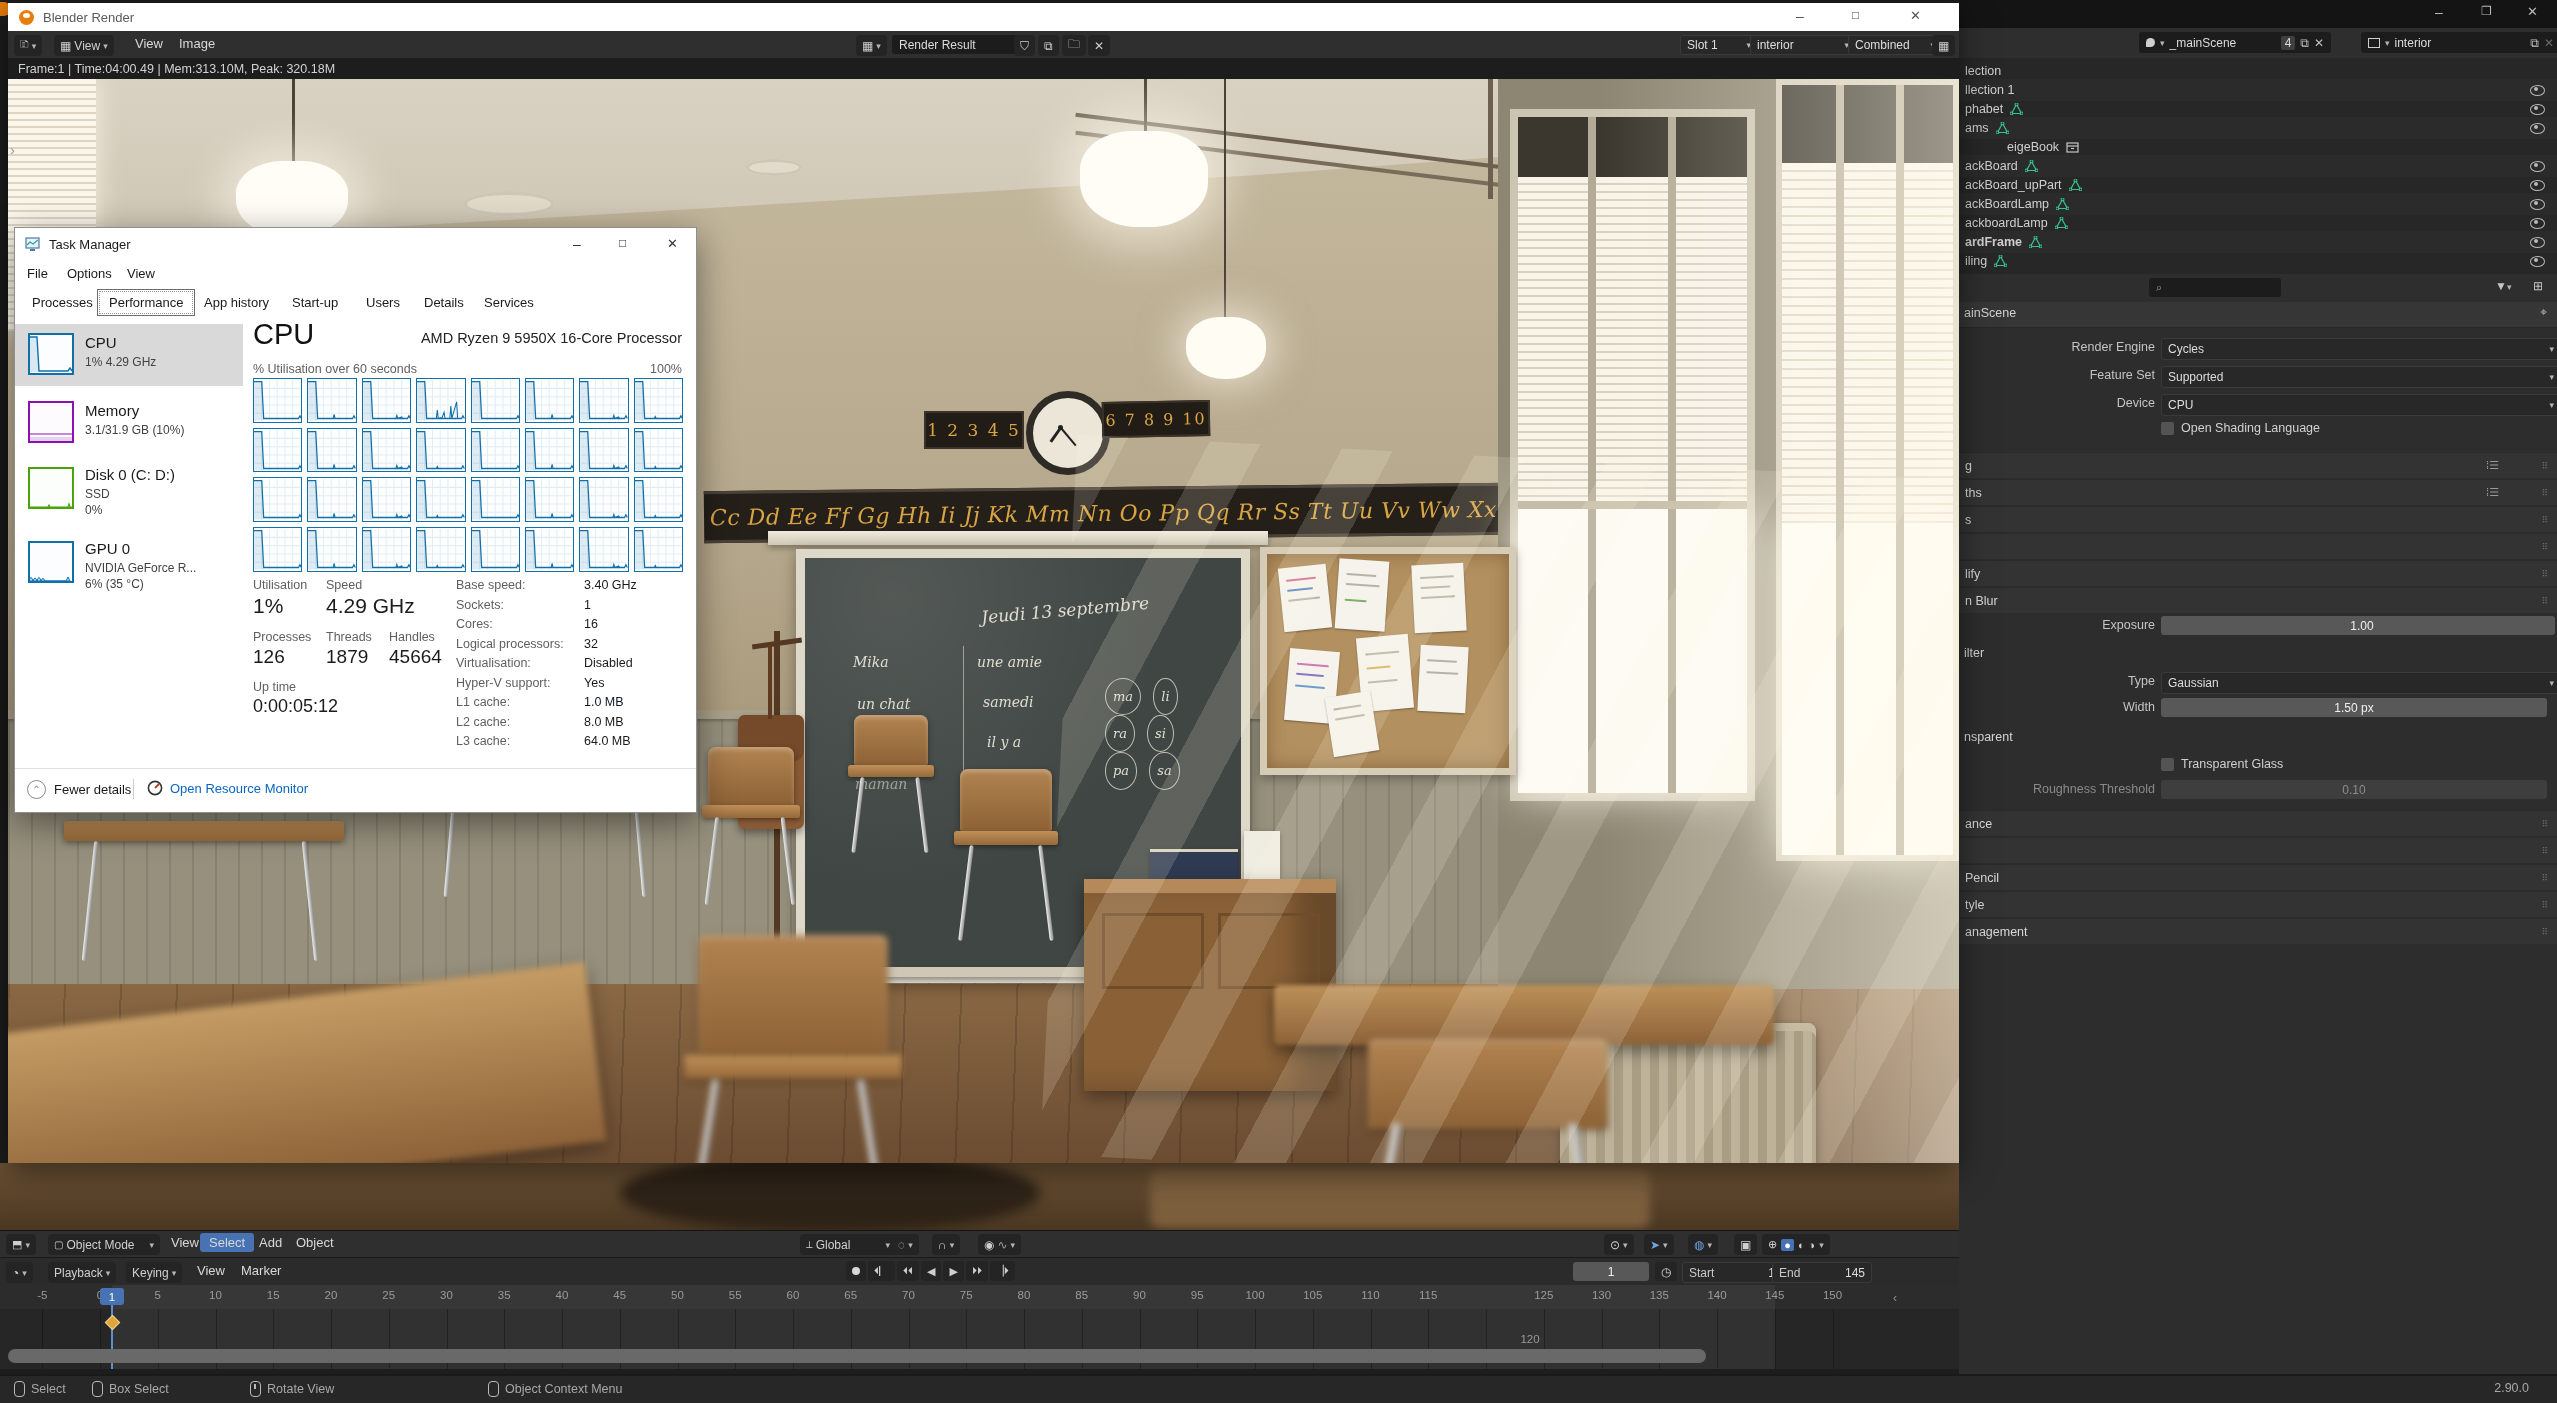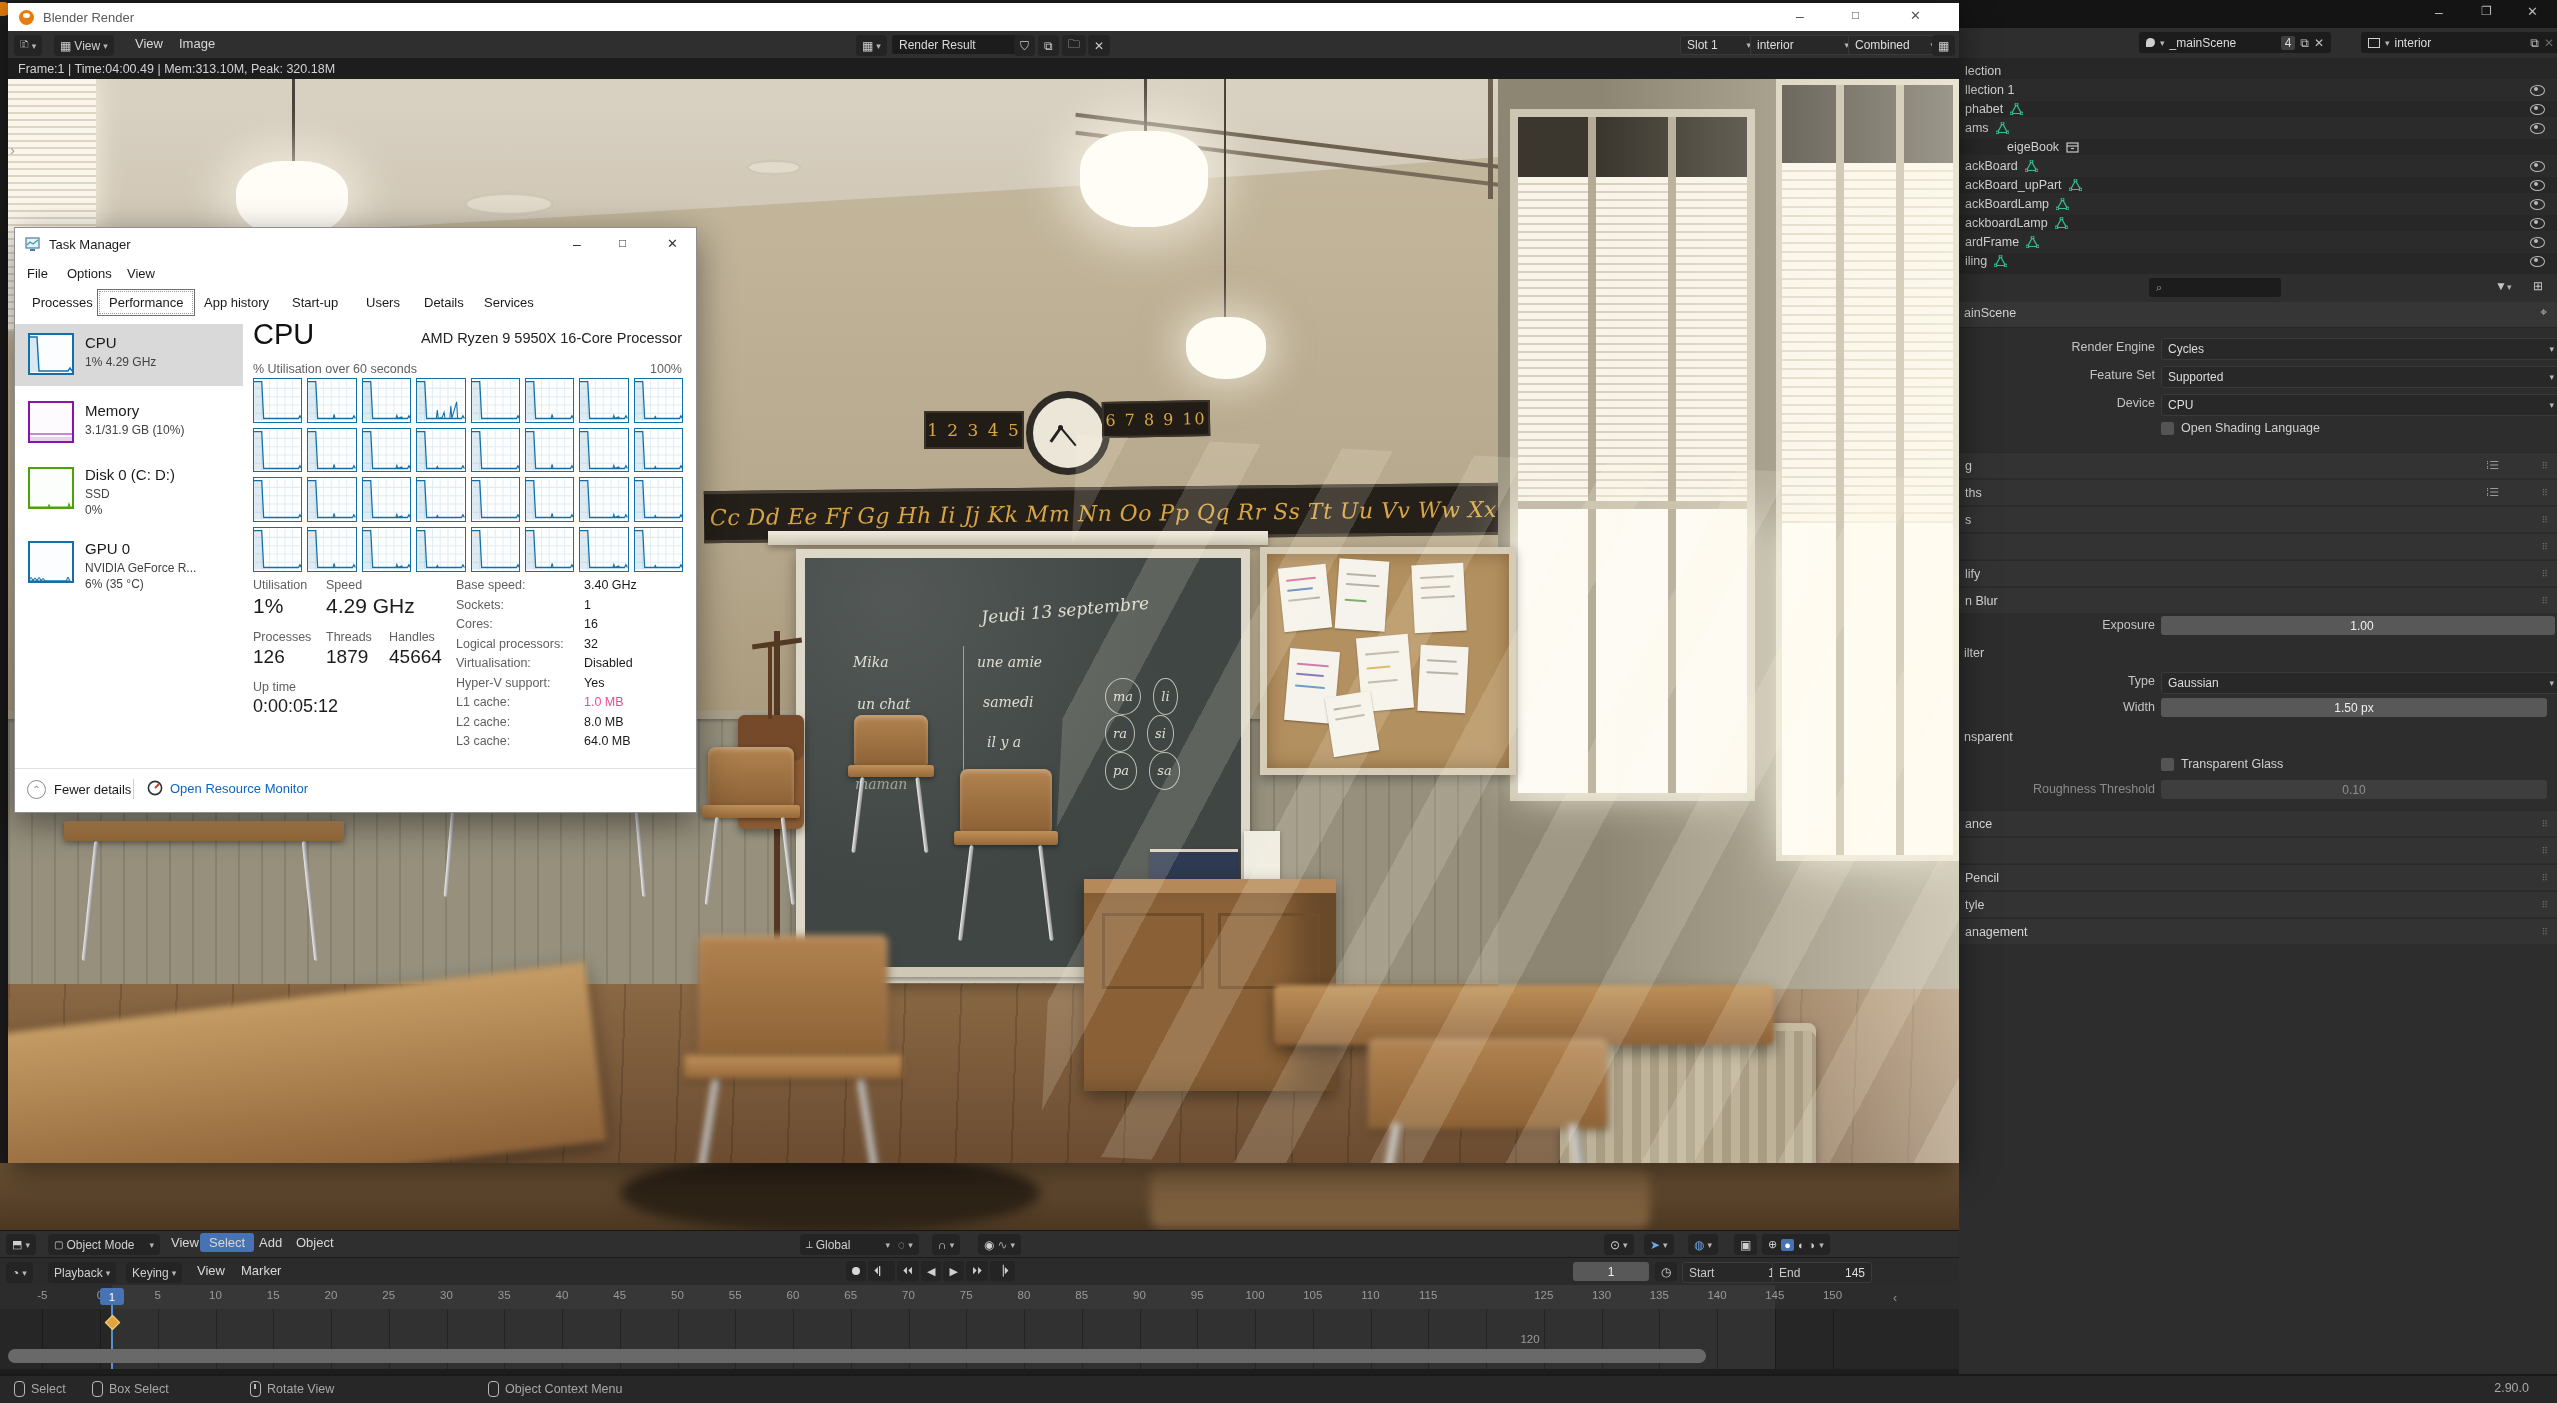--- a/index.html
+++ b/index.html
@@ -157,21 +157,21 @@
         <div class="outl-row" style="top: 152px;">
           <span style="margin-left:6px;">ackboardLamp</span>
           <svg width="13" height="12" viewBox="0 0 13 12" style="margin-left:7px;">
             <polygon points="6.5,1.5 1.5,10.5 11.5,10.5" fill="none" stroke="#35c28f" stroke-width="1.2"></polygon>
             <rect x="5.2" y="0" width="2.6" height="2.6" fill="#2b2b2b" stroke="#35c28f" stroke-width="1"></rect>
             <rect x="0" y="9.2" width="2.6" height="2.6" fill="#2b2b2b" stroke="#35c28f" stroke-width="1"></rect>
             <rect x="10.4" y="9.2" width="2.6" height="2.6" fill="#2b2b2b" stroke="#35c28f" stroke-width="1"></rect>
           </svg>
           <span class="eye" style="position:absolute;right:12px;"></span>
         </div>
-        <div class="outl-row" style="top: 171px; background: rgba(255, 255, 255, 0.02);">
+        <div class="outl-row" style="top: 171px; background: rgba(255, 255, 255, 0.02); font-weight: bold;">
           <span style="margin-left:6px;">ardFrame</span>
           <svg width="13" height="12" viewBox="0 0 13 12" style="margin-left:7px;">
             <polygon points="6.5,1.5 1.5,10.5 11.5,10.5" fill="none" stroke="#35c28f" stroke-width="1.2"></polygon>
             <rect x="5.2" y="0" width="2.6" height="2.6" fill="#2b2b2b" stroke="#35c28f" stroke-width="1"></rect>
             <rect x="0" y="9.2" width="2.6" height="2.6" fill="#2b2b2b" stroke="#35c28f" stroke-width="1"></rect>
             <rect x="10.4" y="9.2" width="2.6" height="2.6" fill="#2b2b2b" stroke="#35c28f" stroke-width="1"></rect>
           </svg>
           <span class="eye" style="position:absolute;right:12px;"></span>
         </div>
         <div class="outl-row" style="top: 190px;">
@@ -1290,21 +1290,21 @@
         <div style="display: flex; margin-bottom: 5.5px; font-size: 12.5px;">
           <span class="tm-label" style="width:128px;">Virtualisation:</span>
           <span style="color:#1a1a1a;">Disabled</span>
         </div>
         <div style="display: flex; margin-bottom: 5.5px; font-size: 12.5px;">
           <span class="tm-label" style="width:128px;">Hyper-V support:</span>
           <span style="color:#1a1a1a;">Yes</span>
         </div>
         <div style="display: flex; margin-bottom: 5.5px; font-size: 12.5px;">
           <span class="tm-label" style="width:128px;">L1 cache:</span>
-          <span style="color:#ec4899;">1.0 MB</span>
+          <span style="color:#0f172a;">1.0 MB</span>
         </div>
         <div style="display: flex; margin-bottom: 5.5px; font-size: 12.5px;">
           <span class="tm-label" style="width:128px;">L2 cache:</span>
           <span style="color:#1a1a1a;">8.0 MB</span>
         </div>
         <div style="display: flex; margin-bottom: 5.5px; font-size: 12.5px;">
           <span class="tm-label" style="width:128px;">L3 cache:</span>
           <span style="color:#1a1a1a;">64.0 MB</span>
         </div>
       </div>

